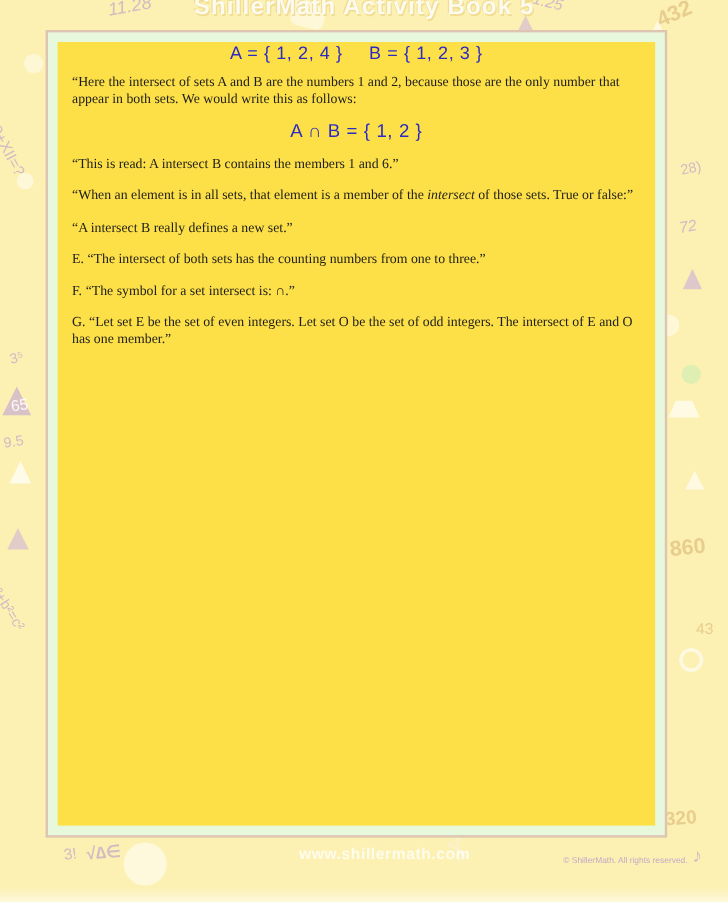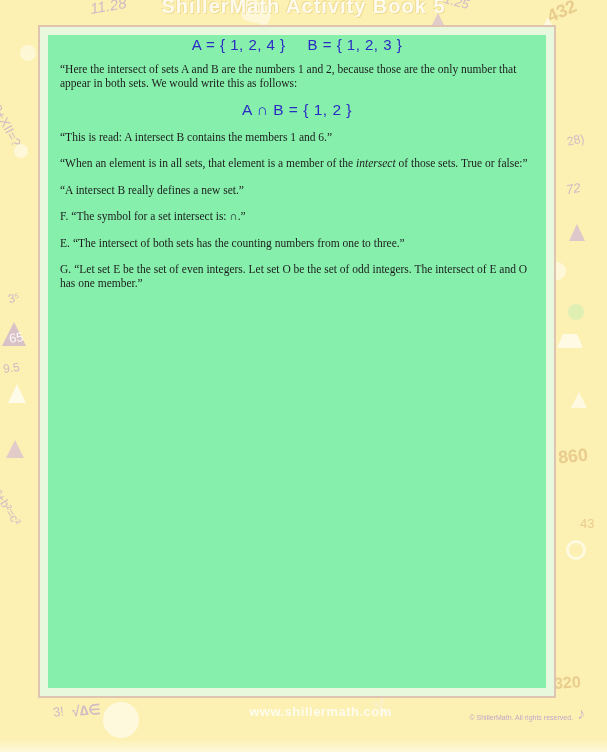--- a/index.html
+++ b/index.html
@@ -74,21 +74,21 @@
   }
 
   
   .card {
     position:absolute; left:38px; top:25px; width:518px; height:673px;
     box-sizing:border-box; background:#e7f8dc;
     border:2px solid rgba(216,167,153,0.65);
   }
   .card-inner {
     position:absolute; left:8px; top:8px; right:8px; bottom:8px;
-    background:#86efac; box-sizing:border-box; padding:2px 12px;
+    background:#fde047; box-sizing:border-box; padding:2px 12px;
     font-size:11.5px; line-height:14px; color:#1c1c1c;
   }
   .sets-line {
     text-align:center; font-family:"Liberation Sans", sans-serif;
     font-size:15px; color:#2b2bc4; margin:1px 0 10px; letter-spacing:0.5px;
   }
   .sets-line .set-a { margin-right:22px; }
   .formula {
     text-align:center; font-family:"Liberation Sans", sans-serif;
     font-size:15.5px; color:#2b2bc4; margin:12px 0 13px; letter-spacing:0.5px;
@@ -147,23 +147,23 @@
 
     <div class="formula">A ∩ B = { 1, 2 }</div>
 
     <p class="body">“This is read: A intersect B contains the members 1 and 6.”</p>
 
     <p class="body"><span>“When an element is in all sets, that element is a member of the </span><i>intersect</i><span> of those sets. True or false:”</span></p>
 
     <p class="body">“A intersect B really defines a new set.”</p>
 
 
+    <p class="body"><span class="q-label">E.</span><span>“The intersect of both sets has the counting numbers from one to three.”</span></p>
+
     <p class="body"><span class="q-label">F.</span><span>“The symbol for a set intersect is: ∩.”</span></p>
-
-    <p class="body"><span class="q-label">E.</span><span>“The intersect of both sets has the counting numbers from one to three.”</span></p>
 
     <p class="body"><span class="q-label">G.</span><span>“Let set E be the set of even integers. Let set O be the set of odd integers. The intersect of E and O has one member.”</span></p>
 
 
   </div>
 </div>
 
 <div class="footer-url">www.shillermath.com</div>
 <div class="footer-copyright">© ShillerMath. All rights reserved.</div>
 

